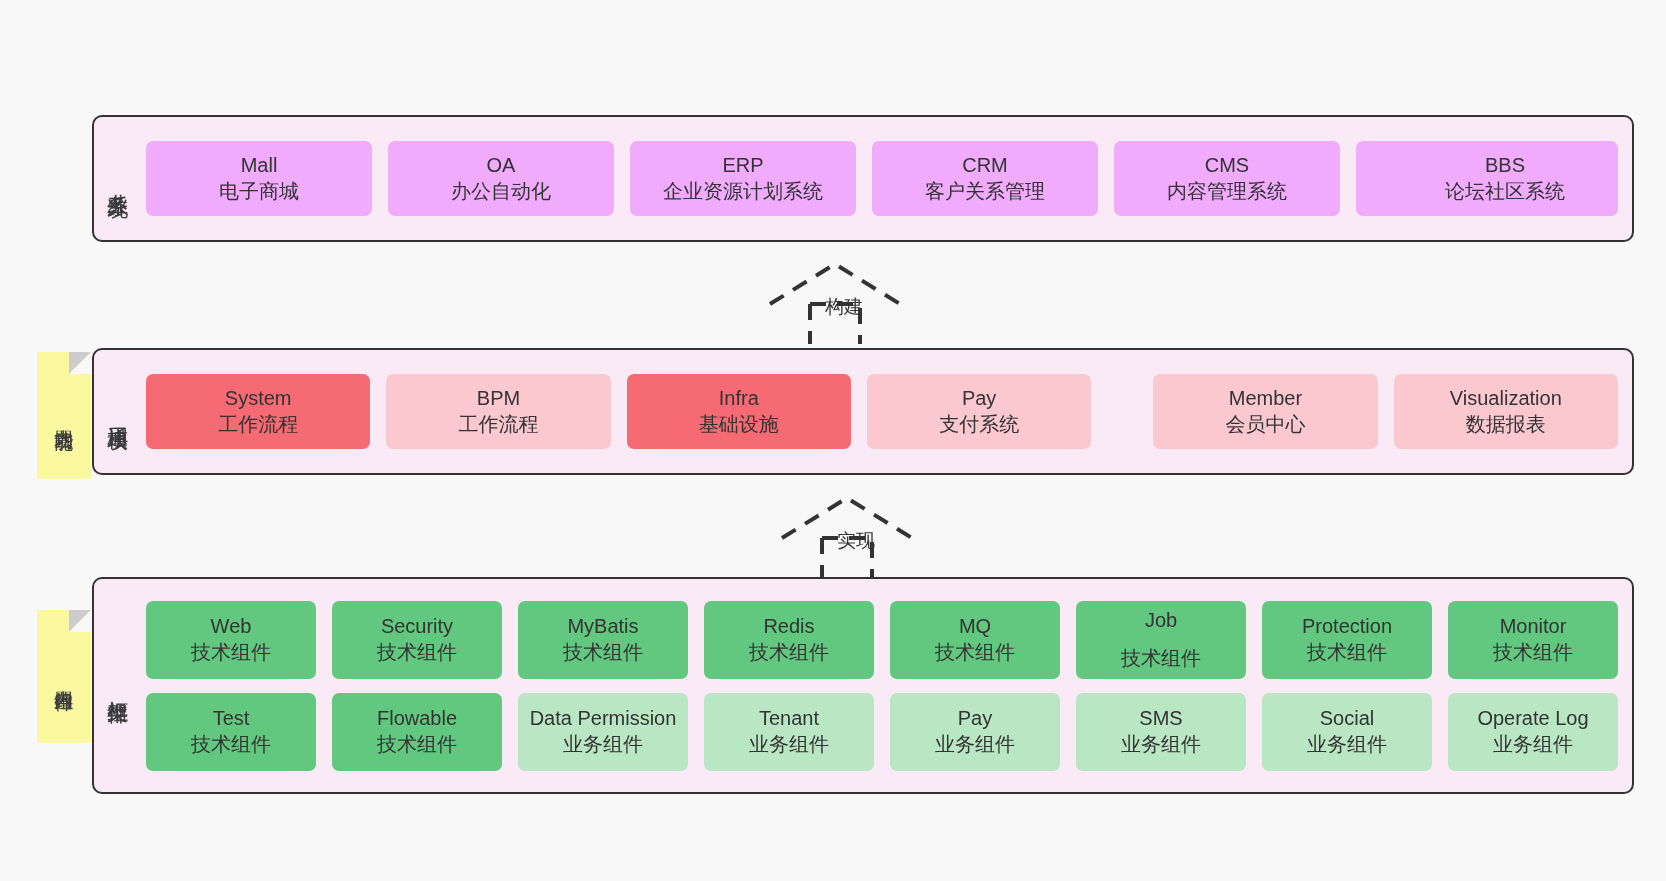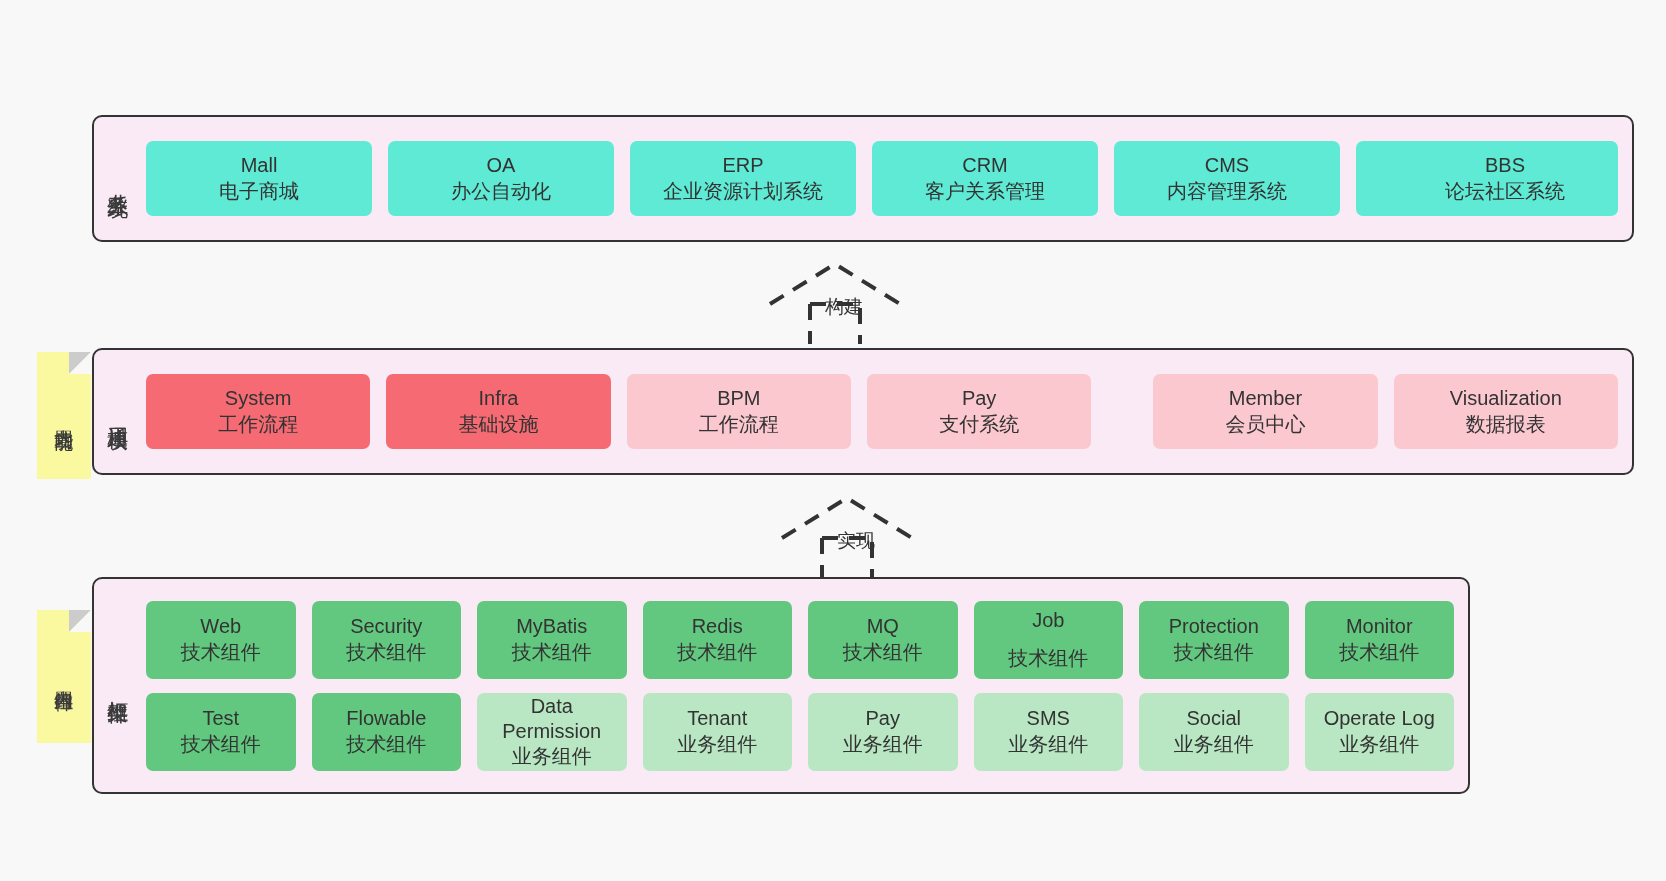--- a/index.html
+++ b/index.html
@@ -54,21 +54,21 @@
     align-items: center;
     justify-content: center;
     text-align: center;
     font-size: 20px;
     line-height: 1.26;
     color: #333333;
     padding: 6px 4px;
   }
   .card .t1 { white-space: normal; }
   .card .t2 { white-space: nowrap; }
-  .c-blue   { background: #5eead4; }
+  .c-blue   { background: #f0abfc; }
   .c-red    { background: #f56a73; }
   .c-pink   { background: #fbc8d0; }
   .c-green  { background: #62c87f; }
   .c-lgreen { background: #b9e7c3; }
 
   
   .note {
     position: absolute;
     background: #fbf9a0;
     width: 54px;
@@ -167,27 +167,27 @@
     <span>内置功能</span>
   </div>
   <div class="band" id="band-2" style="left:92px; top:348px; width:1542px; height:127px;">
     <div class="band-label">通用模块</div>
     <div class="band-cards">
       <div class="card-row">
         <div class="card c-red" style="height:75px;">
           <span class="t1">System</span>
           <span class="t2">工作流程</span>
         </div>
+        <div class="card c-pink" style="height:75px;">
+          <span class="t1">BPM</span>
+          <span class="t2">工作流程</span>
+        </div>
         <div class="card c-red" style="height:75px;">
           <span class="t1">Infra</span>
           <span class="t2">基础设施</span>
-        </div>
-        <div class="card c-pink" style="height:75px;">
-          <span class="t1">BPM</span>
-          <span class="t2">工作流程</span>
         </div>
         <div class="card c-pink" style="height:75px;">
           <span class="t1">Pay</span>
           <span class="t2">支付系统</span>
         </div>
         <div class="card c-pink" style="height:75px;margin-left:46px;">
           <span class="t1">Member</span>
           <span class="t2">会员中心</span>
         </div>
         <div class="card c-pink" style="height:75px;">
@@ -204,21 +204,21 @@
       <path d="M 50 46 L 100 46 L 100 86" fill="none" stroke="#333333" stroke-width="4" stroke-dasharray="16,11" stroke-linecap="butt"></path>
       <path d="M 50 46 L 50 86" fill="none" stroke="#333333" stroke-width="4" stroke-dasharray="16,11" stroke-linecap="butt"></path>
     </svg>
     <span class="conn-label">实现</span>
   </div>
 
   <div class="note" style="left:37px; top:610px; height:133px;">
     <span class="fold"></span>
     <span>内置组件</span>
   </div>
-  <div class="band" id="band-3" style="left:92px; top:577px; width:1378px; height:217px;">
+  <div class="band" id="band-3" style="left:92px; top:577px; width:1542px; height:217px;">
     <div class="band-label">框架组件</div>
     <div class="band-cards">
 
       <div class="card-row">
         <div class="card c-green" style="height:78px;">
           <span class="t1">Web</span>
           <span class="t2">技术组件</span>
         </div>
         <div class="card c-green" style="height:78px;">
           <span class="t1">Security</span>

